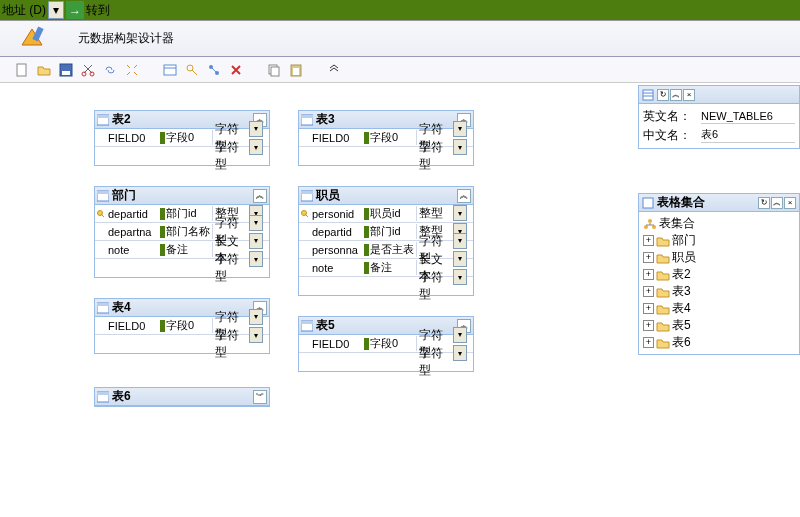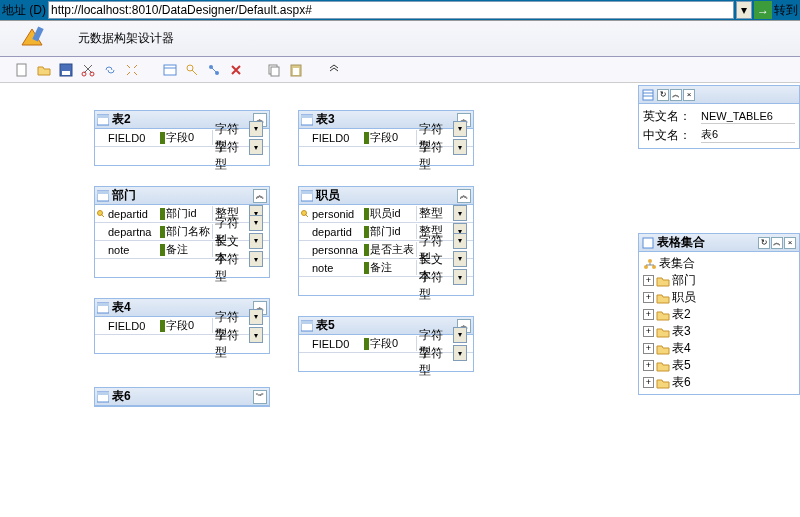--- a/index.html
+++ b/index.html
@@ -1,17 +1,17 @@
 <!DOCTYPE html>
 <html><head>
 <meta charset="utf-8">
 <style>
 * { box-sizing: border-box; margin: 0; padding: 0; }
 body { font-family: "SimSun", Arial, sans-serif; font-size: 12px; background: #fff; width: 800px; height: 517px; overflow: hidden; position: relative; }
-.addrbar { height: 21px; background: #0369a1; border-bottom: 1px solid #999; display: flex; align-items: center; padding: 0 2px; gap: 2px; }
+.addrbar { height: 21px; background: #4d7c0f; border-bottom: 1px solid #999; display: flex; align-items: center; padding: 0 2px; gap: 2px; }
 .addrbar-label { font-size: 12px; }
 .addrbar-input { flex: 1; height: 18px; border: 1px solid #7f9db9; font-size: 12px; padding: 0 2px; background: #fff; }
 .addrbar-drop { width: 16px; height: 18px; border: 1px solid #7f9db9; background: #ece9d8; display: flex; align-items: center; justify-content: center; }
 .go-btn { width: 18px; height: 18px; background: #3c9c3c; display: flex; align-items: center; justify-content: center; color: #fff; font-weight: bold; }
 .link-label { font-size: 12px; }
 
 .titlebar { height: 36px; display: flex; align-items: center; padding: 4px 18px; gap: 32px; border-bottom: 1px solid #99b; background: linear-gradient(#f7f7fb,#eef0f6); }
 .logo { width: 28px; height: 28px; }
 .app-title { font-size: 12px; font-weight: normal; text-align: right; }
 
@@ -53,21 +53,20 @@
 .folder-icon { width: 14px; }
 .tree-label { font-size: 12px; }
 
 svg { display: block; }
 </style>
 </head>
 <body>
 
 <div class="addrbar">
   <span class="addrbar-label">地址 (D)</span>
-  <input class="addrbar-input" value="http://localhost:8010/DataDesigner/Default.aspx#" style="">
   <div class="addrbar-drop">▾</div>
   <div class="go-btn">→</div>
   <span class="link-label">转到</span>
 </div>
 
 <div class="titlebar">
   <span class="logo">
     <svg width="28" height="28">
         <polygon points="4,20 14,4 24,20" fill="#f2b430" stroke="#c06a10"></polygon>
         <rect x="17" y="2" width="6" height="14" fill="#5a8cd6" transform="rotate(25 20 9)"></rect>
@@ -448,21 +447,21 @@
         <span class="proplabel">英文名：</span>
         <span class="propval"><input value="NEW_TABLE6" style=""></span>
       </div>
       <div class="proprow">
         <span class="proplabel">中文名：</span>
         <span class="propval"><input value="表6" style=""></span>
       </div>
     </div>
   </div>
 
-  <div class="panel" style="margin-top:84px">
+  <div class="panel" style="margin-top:44px">
     <div class="panel-header">
       <span>
           <svg width="12" height="12">
             <rect x="1" y="1" width="10" height="10" fill="#fff" stroke="#5a8cd6"></rect>
           </svg>
         </span>
       <span class="panel-title">表格集合</span>
       <span class="panel-tools">
         <span class="ptool">↻</span>
         <span class="ptool">︽</span>

